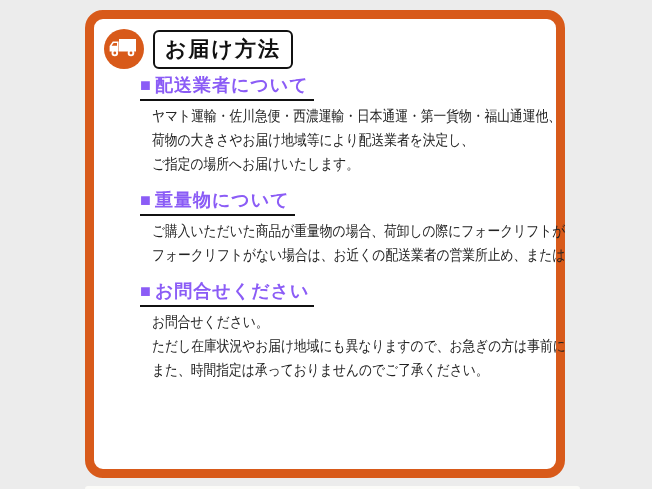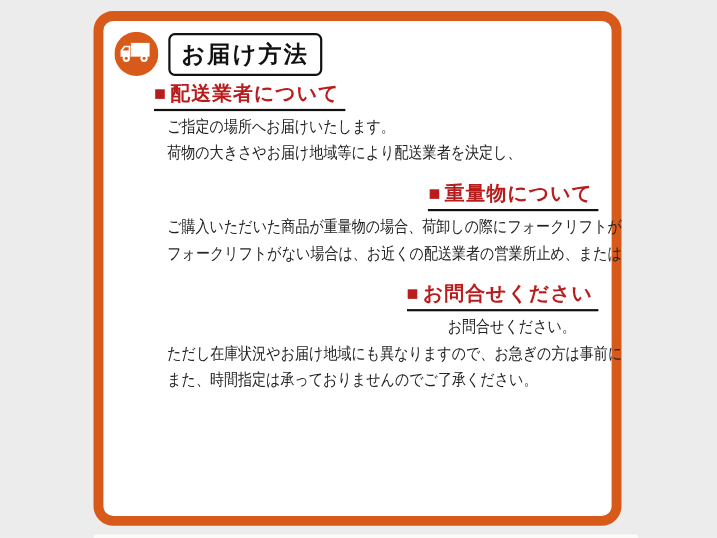--- a/index.html
+++ b/index.html
@@ -46,27 +46,26 @@
     font-size: 21px;
     font-weight: bold;
     letter-spacing: 2px;
     color: #111111;
   }
   .section {
     margin-left: 36px;
   }
   .section + .section {
     margin-top: 12px;
-    text-align: right;
   }
   .sec-head {
     margin: 0;
     font-size: 18px;
     font-weight: bold;
-    color: #b91c1c;
+    color: #8b5cf6;
     letter-spacing: 1px;
   }
   .head-underline {
     display: inline-block;
     border-bottom: 2px solid #111111;
     padding: 0 5px 2px 0;
   }
   .bullet {
     margin-right: 3px;
   }
@@ -115,22 +114,23 @@
     <span class="title-box">お届け方法</span>
   </div>
 
   <div class="section">
     <h2 class="sec-head">
       <span class="head-underline">
         <span class="bullet">■</span><span>配送業者について</span>
       </span>
     </h2>
     <div class="sec-body">
+      <p><span>ヤマト運輸・佐川急便・西濃運輸・日本通運・第一貨物・福山通運他、</span></p>
+      <p><span>荷物の大きさやお届け地域等により配送業者を決定し、</span></p>
       <p><span>ご指定の場所へお届けいたします。</span></p>
-      <p><span>荷物の大きさやお届け地域等により配送業者を決定し、</span></p>
     </div>
   </div>
 
   <div class="section">
     <h2 class="sec-head">
       <span class="head-underline">
         <span class="bullet">■</span><span>重量物について</span>
       </span>
     </h2>
     <div class="sec-body">

